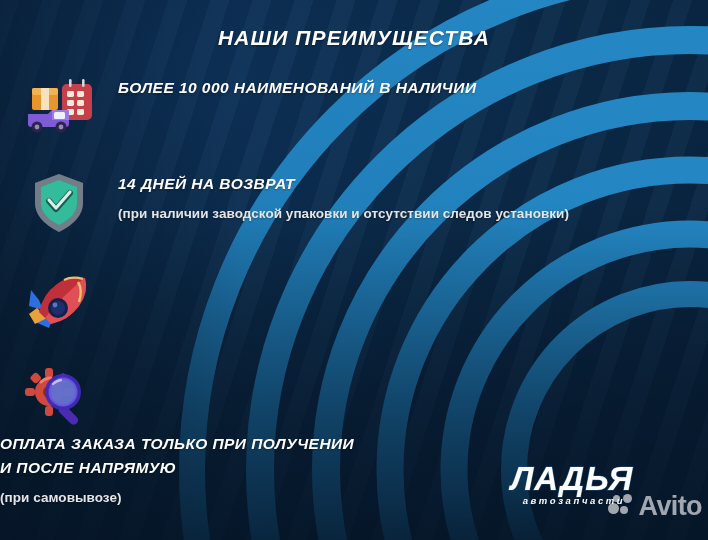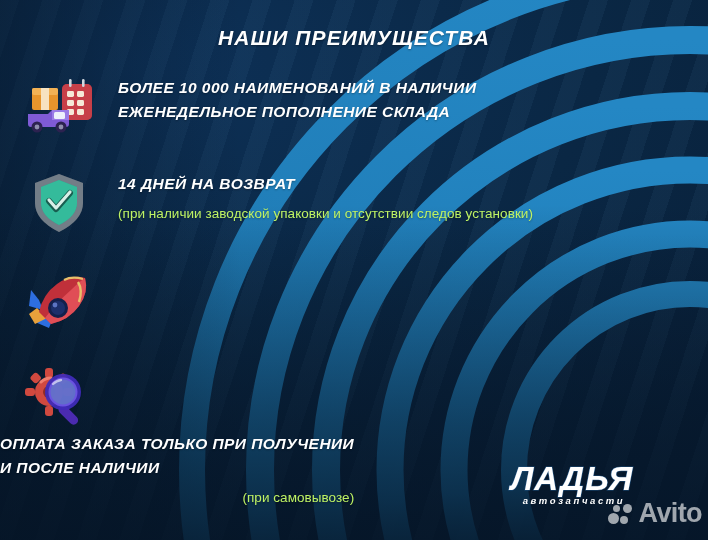--- a/index.html
+++ b/index.html
@@ -101,48 +101,46 @@
     color: #ffffff;
     font-size: 15.5px;
     font-weight: bold;
     font-style: italic;
     letter-spacing: 0.45px;
     line-height: 24px;
     white-space: nowrap;
     text-shadow: 0 1px 2px rgba(0,0,0,0.30);
   }
   .note {
-    color: #bef264;
+    color: #e5e5e5;
     font-size: 13.5px;
-    font-weight: normal;
+    font-weight: bold;
     font-style: normal;
     letter-spacing: 0.05px;
     line-height: 22px;
     margin-top: 7px;
     white-space: nowrap;
     text-shadow: 0 1px 2px rgba(0,0,0,0.30);
-    text-align: right;
   }
 
   
   .logo {
     position: absolute;
     right: 52px;
     bottom: 28px;
     width: 168px;
     height: 56px;
   }
 
   
   .avito {
     position: absolute;
     right: 6px;
-    bottom: 13px;
+    bottom: 20px;
     display: flex;
-    align-items: center;
     gap: 5px;
     opacity: 0.62;
   }
   .avito-dots {
     position: relative;
     width: 26px;
     height: 22px;
   }
   .avito-dots i {
     position: absolute;
@@ -221,21 +219,20 @@
           <path d="M30 36 L47 36 L47 46 L30 46 Z" fill="#9b7ce6"></path>
           <rect x="32" y="38" width="11" height="7" rx="1.5" fill="#eef1fb"></rect>
           <circle cx="15" cy="53" r="5.5" fill="#2c2250"></circle>
           <circle cx="15" cy="53" r="2.4" fill="#8f8fae"></circle>
           <circle cx="39" cy="53" r="5.5" fill="#2c2250"></circle>
           <circle cx="39" cy="53" r="2.4" fill="#8f8fae"></circle>
         </svg>
       </div>
       <div class="txt-cell">
         <div class="line">БОЛЕЕ 10 000 НАИМЕНОВАНИЙ В НАЛИЧИИ</div>
-        <div class="line">ЕЖЕНЕДЕЛЬНОЕ ПОПОЛНЕНИЕ СКЛАДА</div>
       </div>
     </div>
 
     <div class="feature f2">
       <div class="icon-cell">
         <svg width="66" height="66" viewBox="0 0 66 66">
           <path d="M33 4 L57 13 L57 33 Q57 50 33 62 Q9 50 9 33 L9 13 Z" fill="#59616b"></path>
           <path d="M33 4 L57 13 L57 33 Q57 50 33 62 Q9 50 9 33 L9 13 Z" fill="#8e99a4" opacity="0.5"></path>
           <path d="M33 10 L51 17 L51 33 Q51 46 33 55 Q15 46 15 33 L15 17 Z" fill="#1f9e86"></path>
           <path d="M33 10 L51 17 L51 33 Q51 46 33 55 Q15 46 15 33 L15 17 Z" fill="#46d3ad" opacity="0.55"></path>
@@ -282,21 +279,21 @@
           <path d="M18 20 a14 14 0 0 1 10 -4" fill="none" stroke="#ef7d6d" stroke-width="3" stroke-linecap="round"></path>
           <rect x="38" y="42" width="24" height="9" rx="4.5" transform="rotate(45 40 44)" fill="#4b2bb0"></rect>
           <circle cx="40" cy="30" r="18" fill="#3f2bb8" opacity="0.95"></circle>
           <circle cx="40" cy="30" r="13.5" fill="#7fa8dd" opacity="0.55"></circle>
           <circle cx="40" cy="30" r="13.5" fill="none" stroke="#6a53e0" stroke-width="2"></circle>
           <path d="M30 22 a13 13 0 0 1 8 -4" fill="none" stroke="#ffffff" stroke-width="2.4" stroke-linecap="round" opacity="0.6"></path>
         </svg>
       </div>
       <div class="txt-cell">
         <div class="line">ОПЛАТА ЗАКАЗА ТОЛЬКО ПРИ ПОЛУЧЕНИИ</div>
-        <div class="line">И ПОСЛЕ НАЛИЧИИ</div>
+        <div class="line">И ПОСЛЕ НАПРЯМУЮ</div>
         <div class="note">(при самовывозе)</div>
       </div>
     </div>
 
   </div>
 
   <svg class="logo" viewBox="0 0 168 56">
     <text x="84" y="34" text-anchor="middle" font-family="&quot;Liberation Sans&quot;, sans-serif" font-size="33" font-weight="bold" font-style="italic" letter-spacing="1" fill="#ffffff" stroke="#1f4f7d" stroke-width="1.2" paint-order="stroke">ЛАДЬЯ</text>
     <text x="86" y="48" text-anchor="middle" font-family="&quot;Liberation Sans&quot;, sans-serif" font-size="9.5" font-weight="bold" font-style="italic" letter-spacing="2.6" fill="#ffffff">автозапчасти</text>
   </svg>

